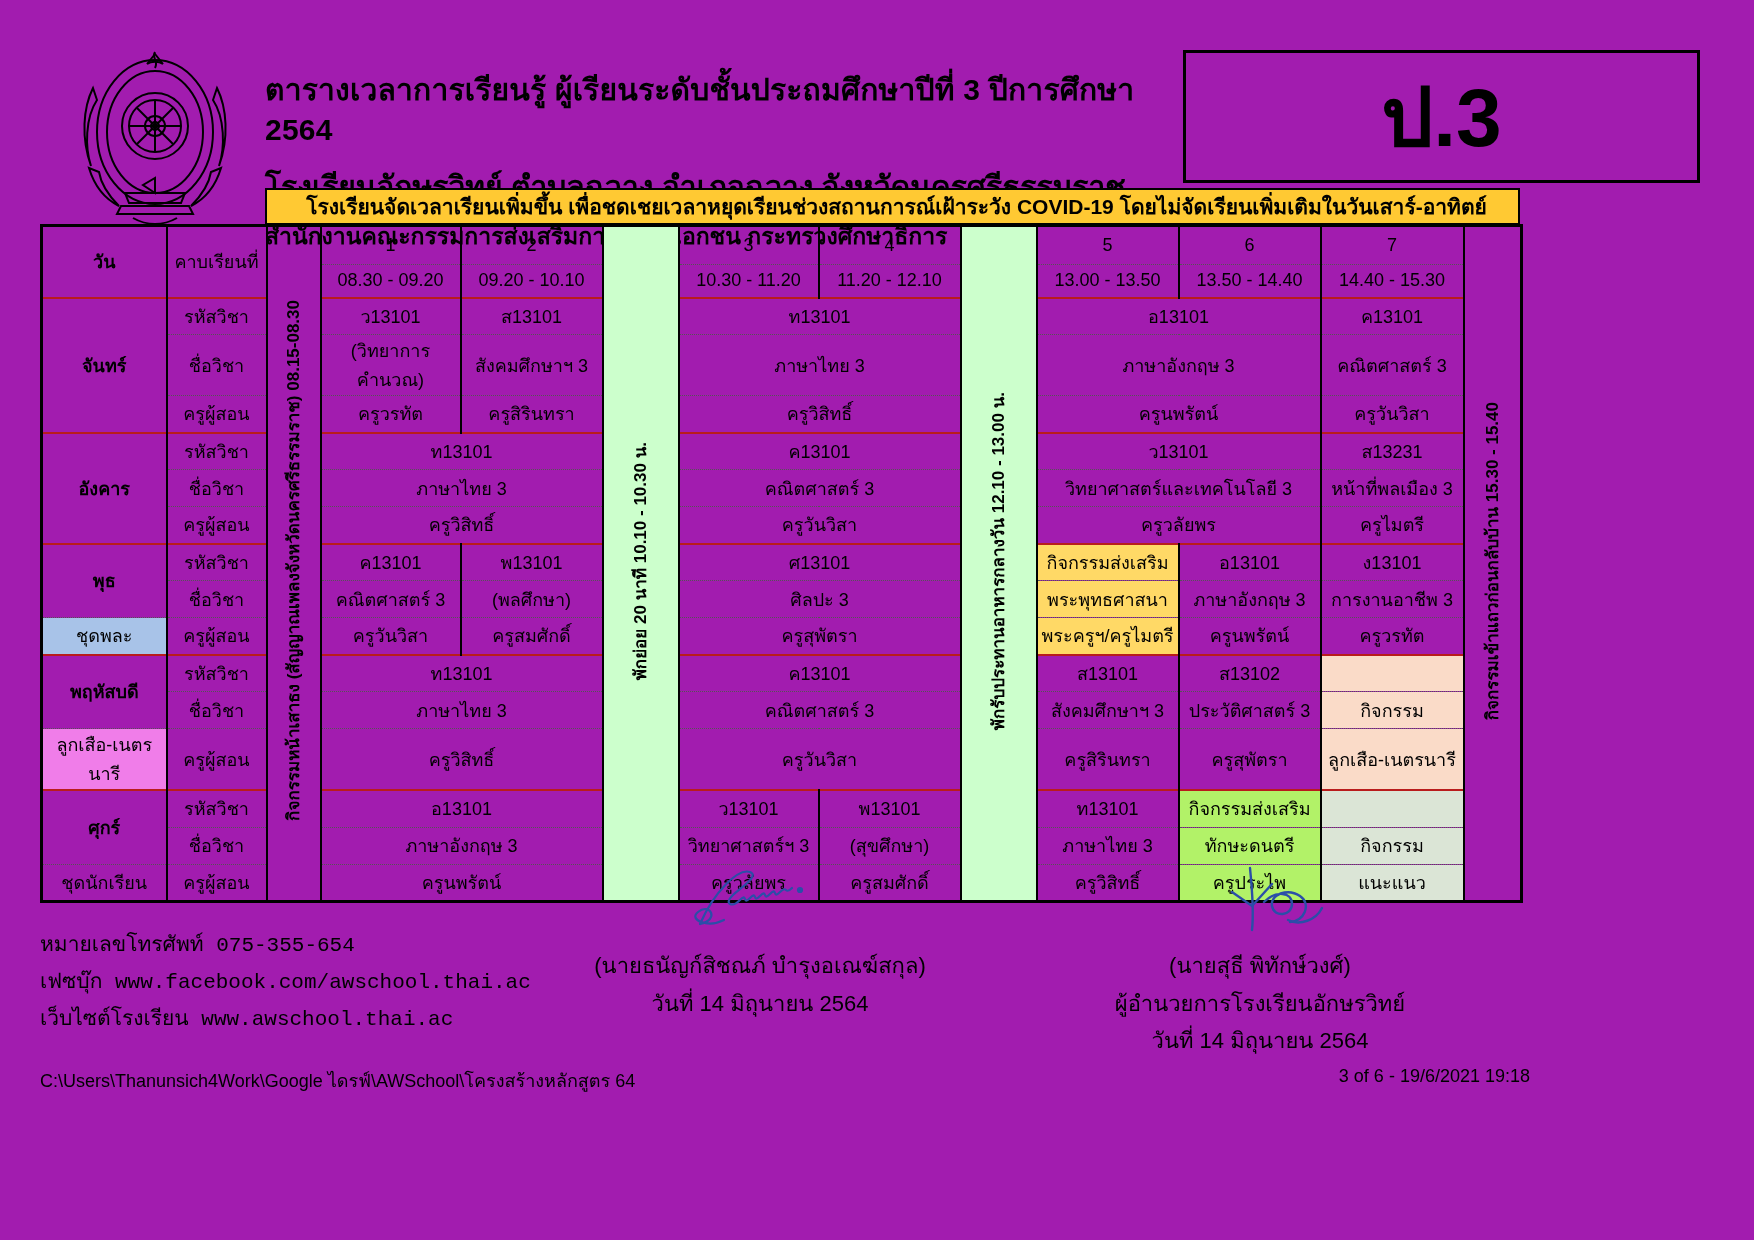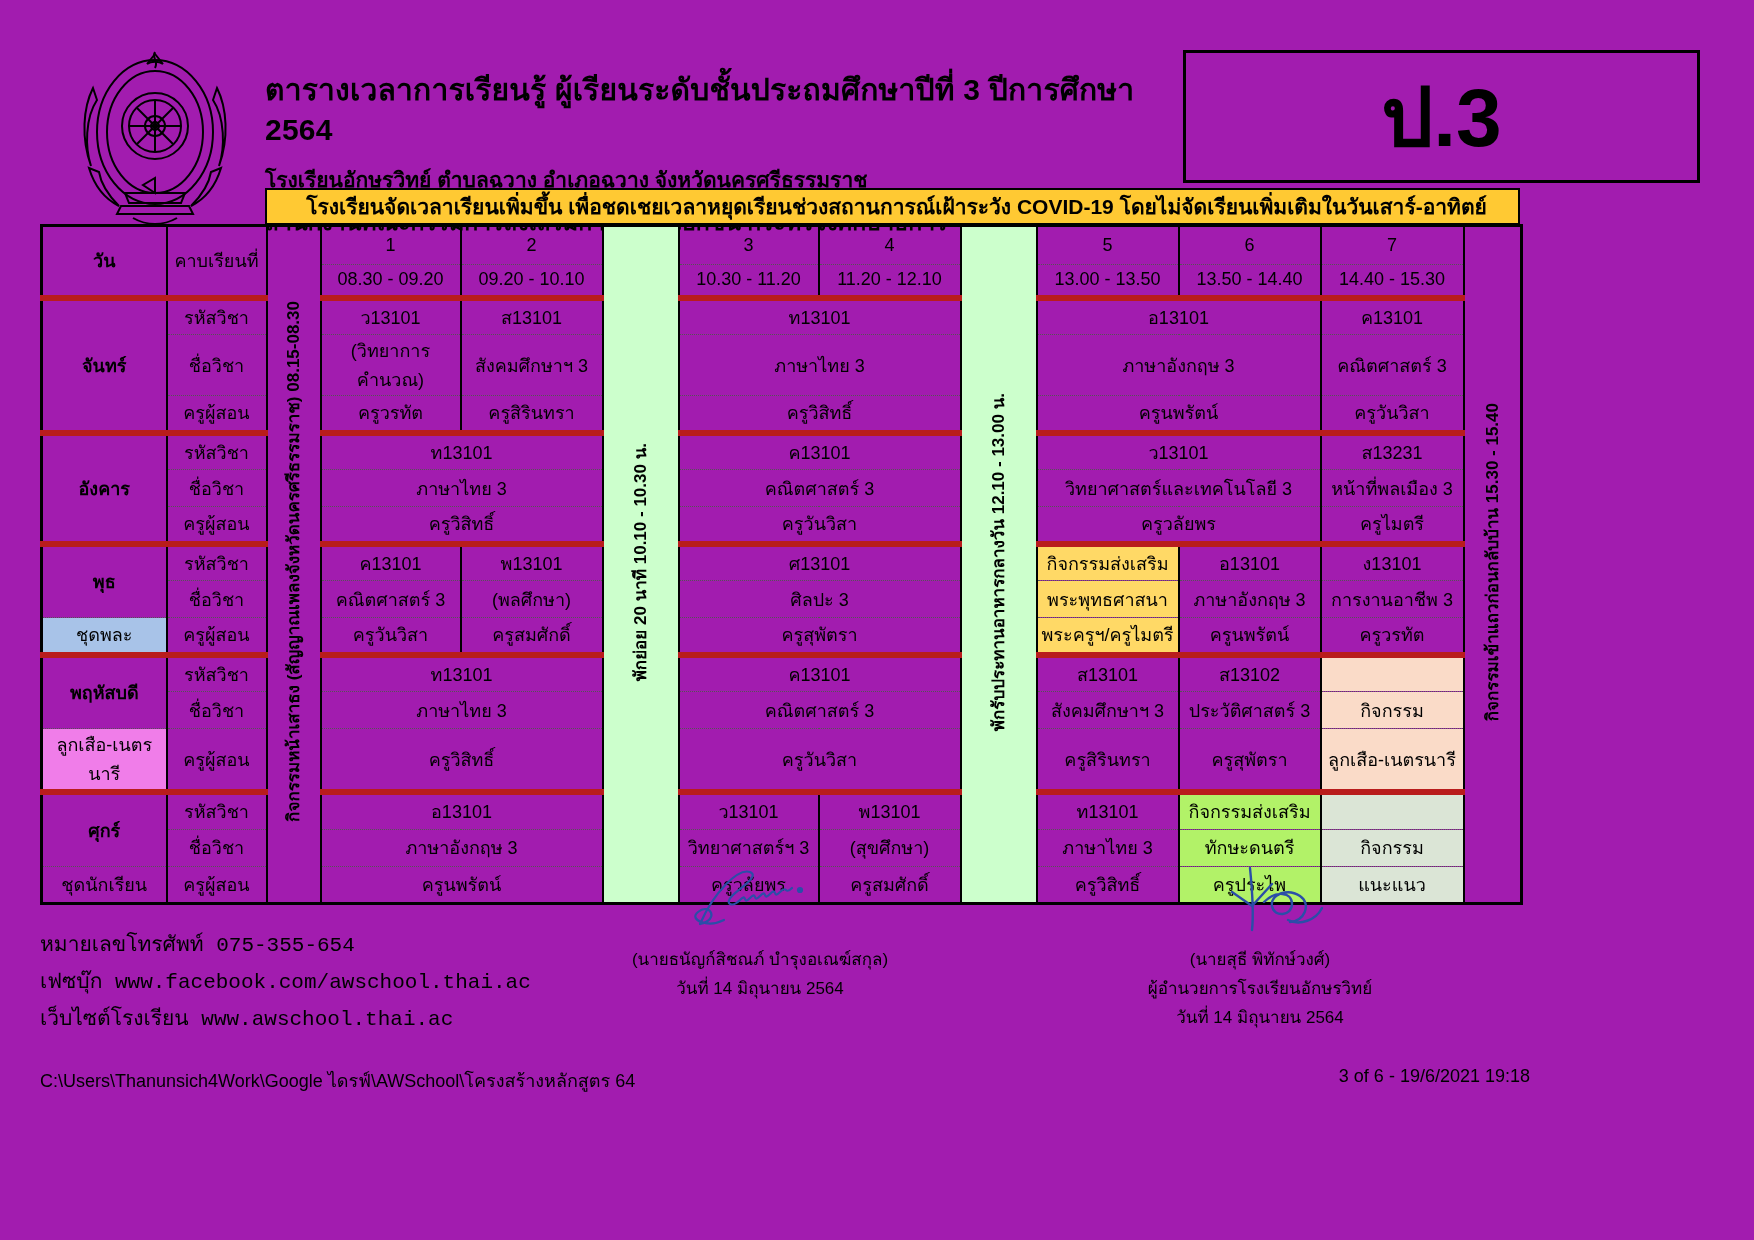--- a/index.html
+++ b/index.html
@@ -3,53 +3,53 @@
 <meta charset="utf-8">
 <style>
   * { margin:0; padding:0; box-sizing:border-box; }
   body { background:#888; font-family:"Liberation Sans", sans-serif; }
   .page { position:relative; width:1754px; height:1240px; background:#a21caf; overflow:hidden; font-family:"Liberation Sans", sans-serif; color:#000; }
 
   
   .logo { position:absolute; left:55px; top:48px; width:205px; height:182px; }
   .title-block { position:absolute; left:265px; top:66px; width:910px; }
   .title-main { font-size:30px; font-weight:bold; letter-spacing:0.2px; }
-  .title-school { font-size:21px; font-weight:bold; margin-top:16px; }
+  .title-school { font-size:30px; font-weight:bold; margin-top:16px; }
   .title-office { font-size:23px; font-weight:bold; margin-top:8px; }
   .grade-box { position:absolute; left:1183px; top:50px; width:517px; height:133px; border:3px solid #000; display:flex; align-items:center; justify-content:center; font-size:82px; font-weight:bold; }
   .banner { position:absolute; left:265px; top:188px; width:1255px; height:37px; background:#FFC933; border:2px solid #000; display:flex; align-items:center; justify-content:center; font-size:21px; font-weight:bold;padding-left:8px; }
 
   
   table.tt { position:absolute; left:40px; top:224px; width:1480px; border-collapse:collapse; table-layout:fixed;border-radius:23px; }
   table.tt { border:3px solid #000; }
   table.tt td { border-left:2px solid #000; border-right:2px solid #000; text-align:center; vertical-align:middle; font-size:18px; padding:1px 2px; overflow:hidden; }
   tr.hr1 { height:39px; } tr.hr2 { height:33px; }
   tr.dayrow { height:37px; }
-  tr.blocktop td { border-top:6px solid #b91c1c; }
+  tr.blocktop td { border-top:2px solid #b91c1c; }
   tr.sub td { border-top:1px dotted #555; }
   td.day-h { font-size:34px; font-weight:bold; }
   td.plabel { font-size:20px; }
   td.pnum { font-size:20px; }
   td.ptime { font-size:17px; }
   td.day { font-size:23px; font-weight:bold; }
   td.rl { font-size:17px; }
   td.vcol { padding:0; }
   .vtext { writing-mode:vertical-rl; transform:rotate(180deg); white-space:nowrap; font-size:17px; font-weight:bold; line-height:1; display:inline-block; }
   td.green { background:#CCFFCC; }
   td.orange { background:#FFD966; }
   td.peach { background:#FADBC8; }
   td.bgreen { background:#B2F268; }
   td.ggreen { background:#DBE5D6; }
   td.ublue { background:#A8C3E8; font-size:17px; font-weight:normal; }
   td.upink { background:#F07DE9; font-size:15px; font-weight:normal; }
   td.uplain { font-size:17px; font-weight:normal; }
 
   
   .contact { position:absolute; left:40px; top:928px; font-size:21px; line-height:1.75;font-family:Liberation Mono, monospace; }
-  .sig-block { position:absolute; text-align:center; font-size:17px; line-height:1.7; }
+  .sig-block { position:absolute; text-align:center; font-size:22px; line-height:1.7; }
   .sig-deputy { left:530px; top:862px; width:460px; }
   .sig-director { left:1030px; top:862px; width:460px; }
   .sig-svg { height:72px; margin-bottom:2px; }
   .statusbar { position:absolute; left:40px; top:1066px; width:1490px; display:flex; justify-content:space-between; font-size:18px; }
 </style>
 </head>
 <body>
 
 <div class="page">
 

